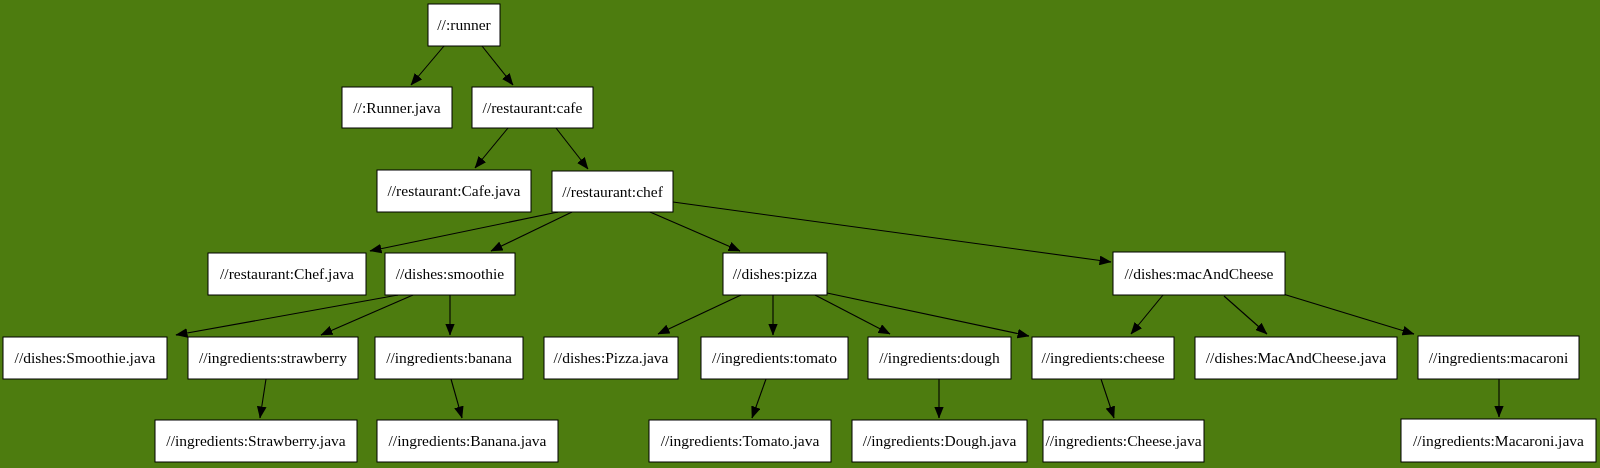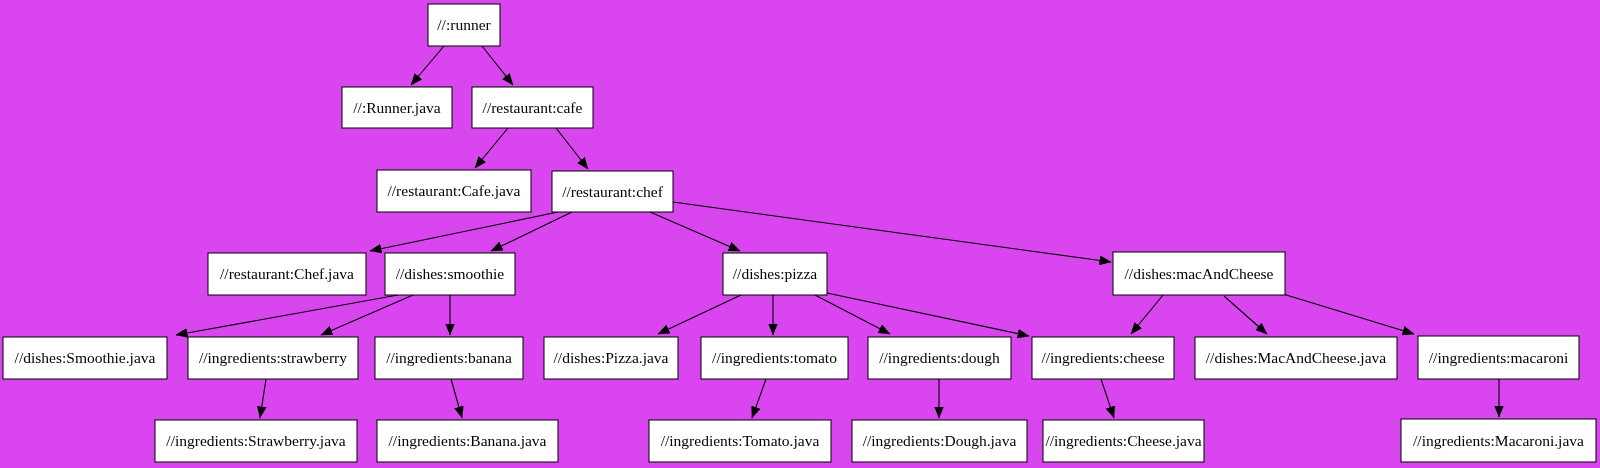--- a/index.html
+++ b/index.html
@@ -5,21 +5,21 @@
   html, body {
     margin: 0;
     padding: 0;
     background: #ffffff;
     font-family: "Liberation Serif", "DejaVu Serif", serif;
   }
   .canvas {
     position: relative;
     width: 1600px;
     height: 468px;
-    background: #d946ef;
+    background: #4d7c0f;
     overflow: hidden;
   }
   svg { display: block; }
   .graph-node-rect {
     fill: #ffffff;
     stroke: #000000;
     stroke-width: 1;
   }
   .graph-node-label {
     fill: #000000;

